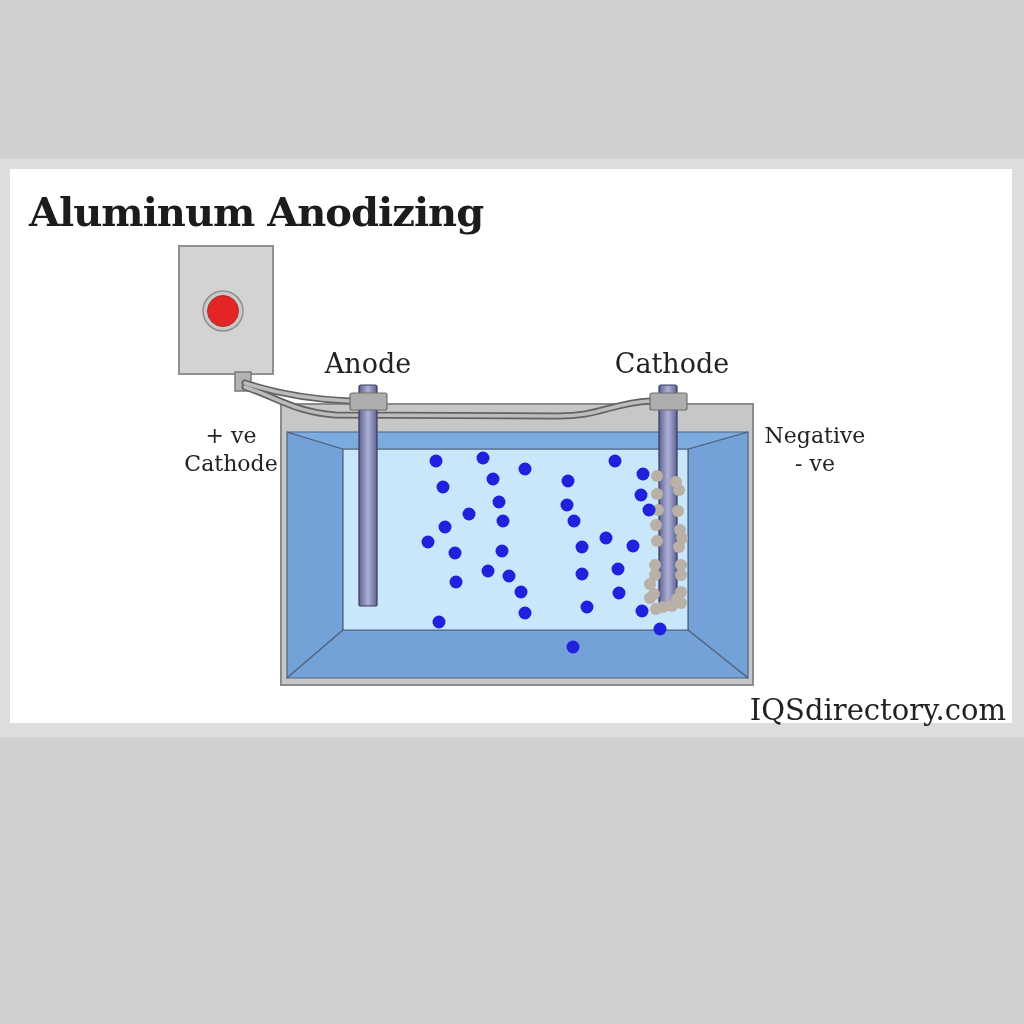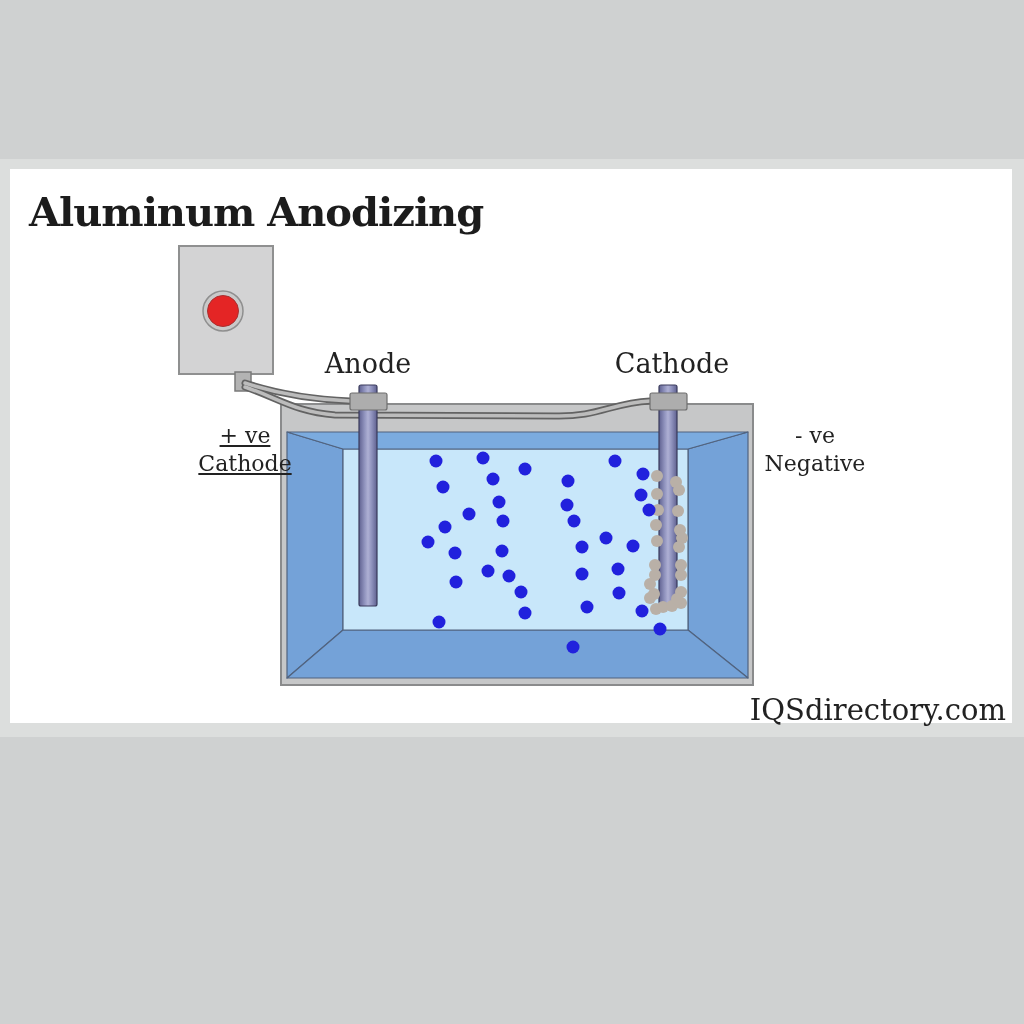--- a/index.html
+++ b/index.html
@@ -25,21 +25,21 @@
   .electrode-label{
     position:absolute;width:160px;text-align:center;top:348px;
     font-size:27px;color:#222222;
   }
   .anode-label{left:288px;}
   .cathode-label{left:592px;}
   .polarity{
     position:absolute;width:200px;top:422px;text-align:center;
     font-size:22px;line-height:28px;color:#222222;
   }
-  .positive{left:145px;text-decoration:underline;}
+  .positive{left:131px;}
   .negative{left:715px;}
   .branding{
     position:absolute;left:700px;top:693px;width:306px;
     text-align:right;font-size:29px;color:#222222;
   }
 </style>
 </head>
 <body>
 
 <div class="mid-band"></div>
@@ -156,17 +156,17 @@
 <div class="title">Aluminum Anodizing</div>
 
 <div class="electrode-label anode-label">Anode</div>
 <div class="electrode-label cathode-label">Cathode</div>
 
 <div class="polarity positive">
   <div>+ ve</div>
   <div>Cathode</div>
 </div>
 <div class="polarity negative">
+  <div>Negative</div>
   <div>- ve</div>
-  <div>Negative</div>
 </div>
 
 <div class="branding">IQSdirectory.com</div>
 
 </body></html>

